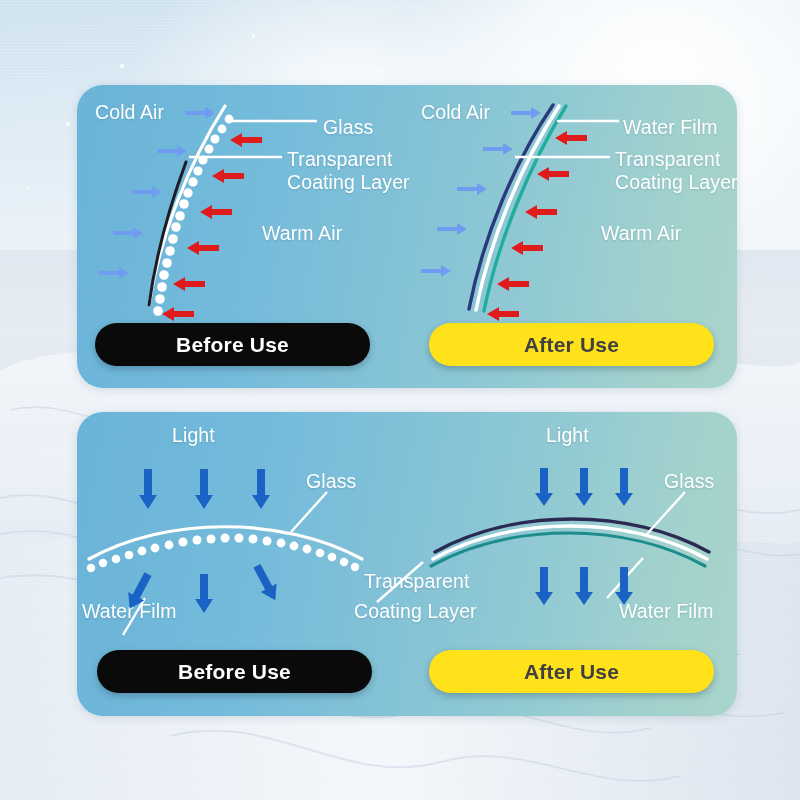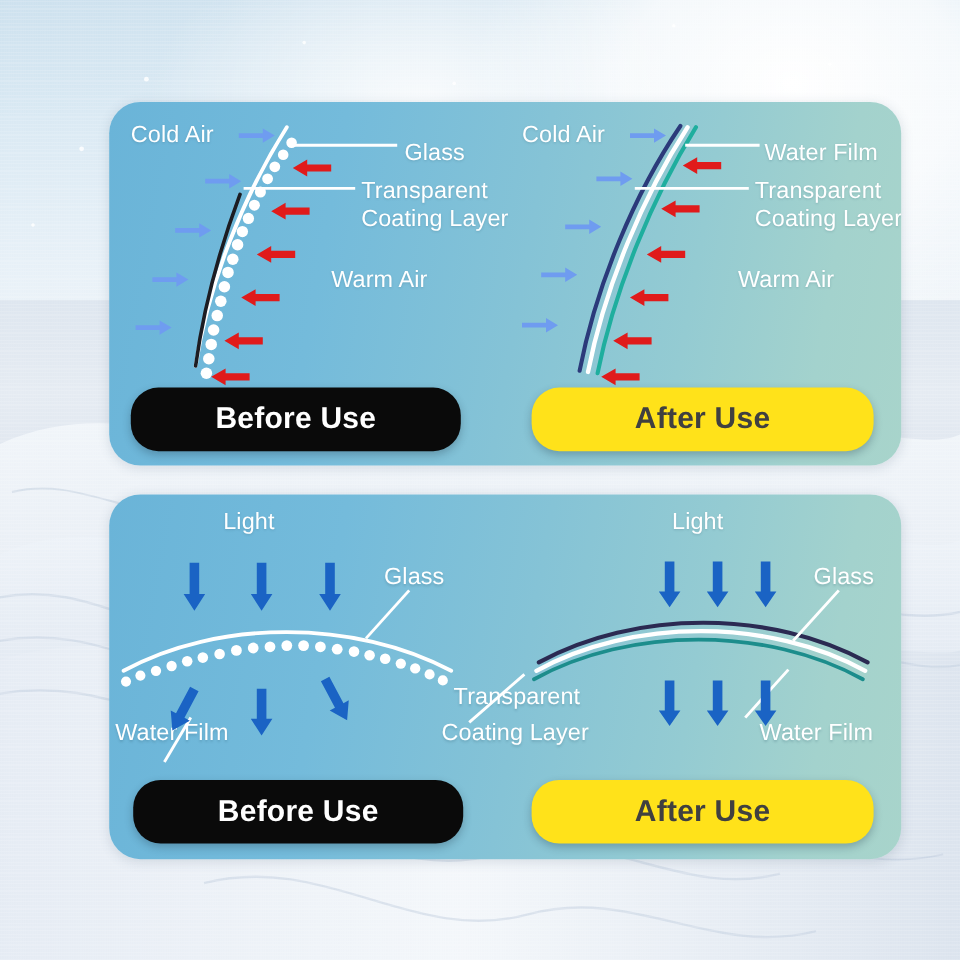--- a/index.html
+++ b/index.html
@@ -32,41 +32,41 @@
   .speck{position:absolute;background:#ffffff;border-radius:50%;opacity:.85;}
   .grain{
     position:absolute;inset:0;opacity:.22;mix-blend-mode:overlay;
     background-image:
       repeating-linear-gradient(0deg,rgba(255,255,255,.55) 0 1px,rgba(0,0,0,0) 1px 3px),
       repeating-linear-gradient(90deg,rgba(0,0,0,.14) 0 1px,rgba(0,0,0,0) 1px 2px);
   }
 
   
   .panel{
-    position:absolute;left:91px;width:660px;
+    position:absolute;left:77px;width:660px;
     border-radius:26px;overflow:hidden;
     background:linear-gradient(100deg,#6ab4d8 0%,#74bbdb 28%,#85c3d6 52%,#94cbd2 72%,#a3d2cd 88%,#a8d4cb 100%);
     box-shadow:0 2px 10px rgba(60,90,110,.16);
   }
   #panel-top{top:85px;height:303px;}
   #panel-bottom{top:412px;height:304px;}
   .panel .half{position:absolute;top:0;height:100%;width:50%;}
   .half.left{left:0;}
   .half.right{left:50%;}
 
   .lbl{
     position:absolute;color:#ffffff;font-size:19.5px;line-height:1.15;
     white-space:pre;letter-spacing:.1px;
     text-shadow:0 1px 2px rgba(40,80,100,.22);
   }
 
   .pill{
-    position:absolute;height:53px;border-radius:23px;
+    position:absolute;height:43px;border-radius:23px;
     display:flex;align-items:center;justify-content:center;
-    font-size:25px;font-weight:700;letter-spacing:.2px;
+    font-size:21px;font-weight:700;letter-spacing:.2px;
     box-shadow:0 3px 7px rgba(20,40,55,.28);
   }
   .pill.black{background:#0a0a0a;color:#ffffff;}
   .pill.yellow{background:#ffe21a;color:#404040;}
 
   svg.art{position:absolute;left:0;top:0;overflow:visible;}
   .fogdot{fill:#ffffff;}
 </style>
 </head>
 <body>

